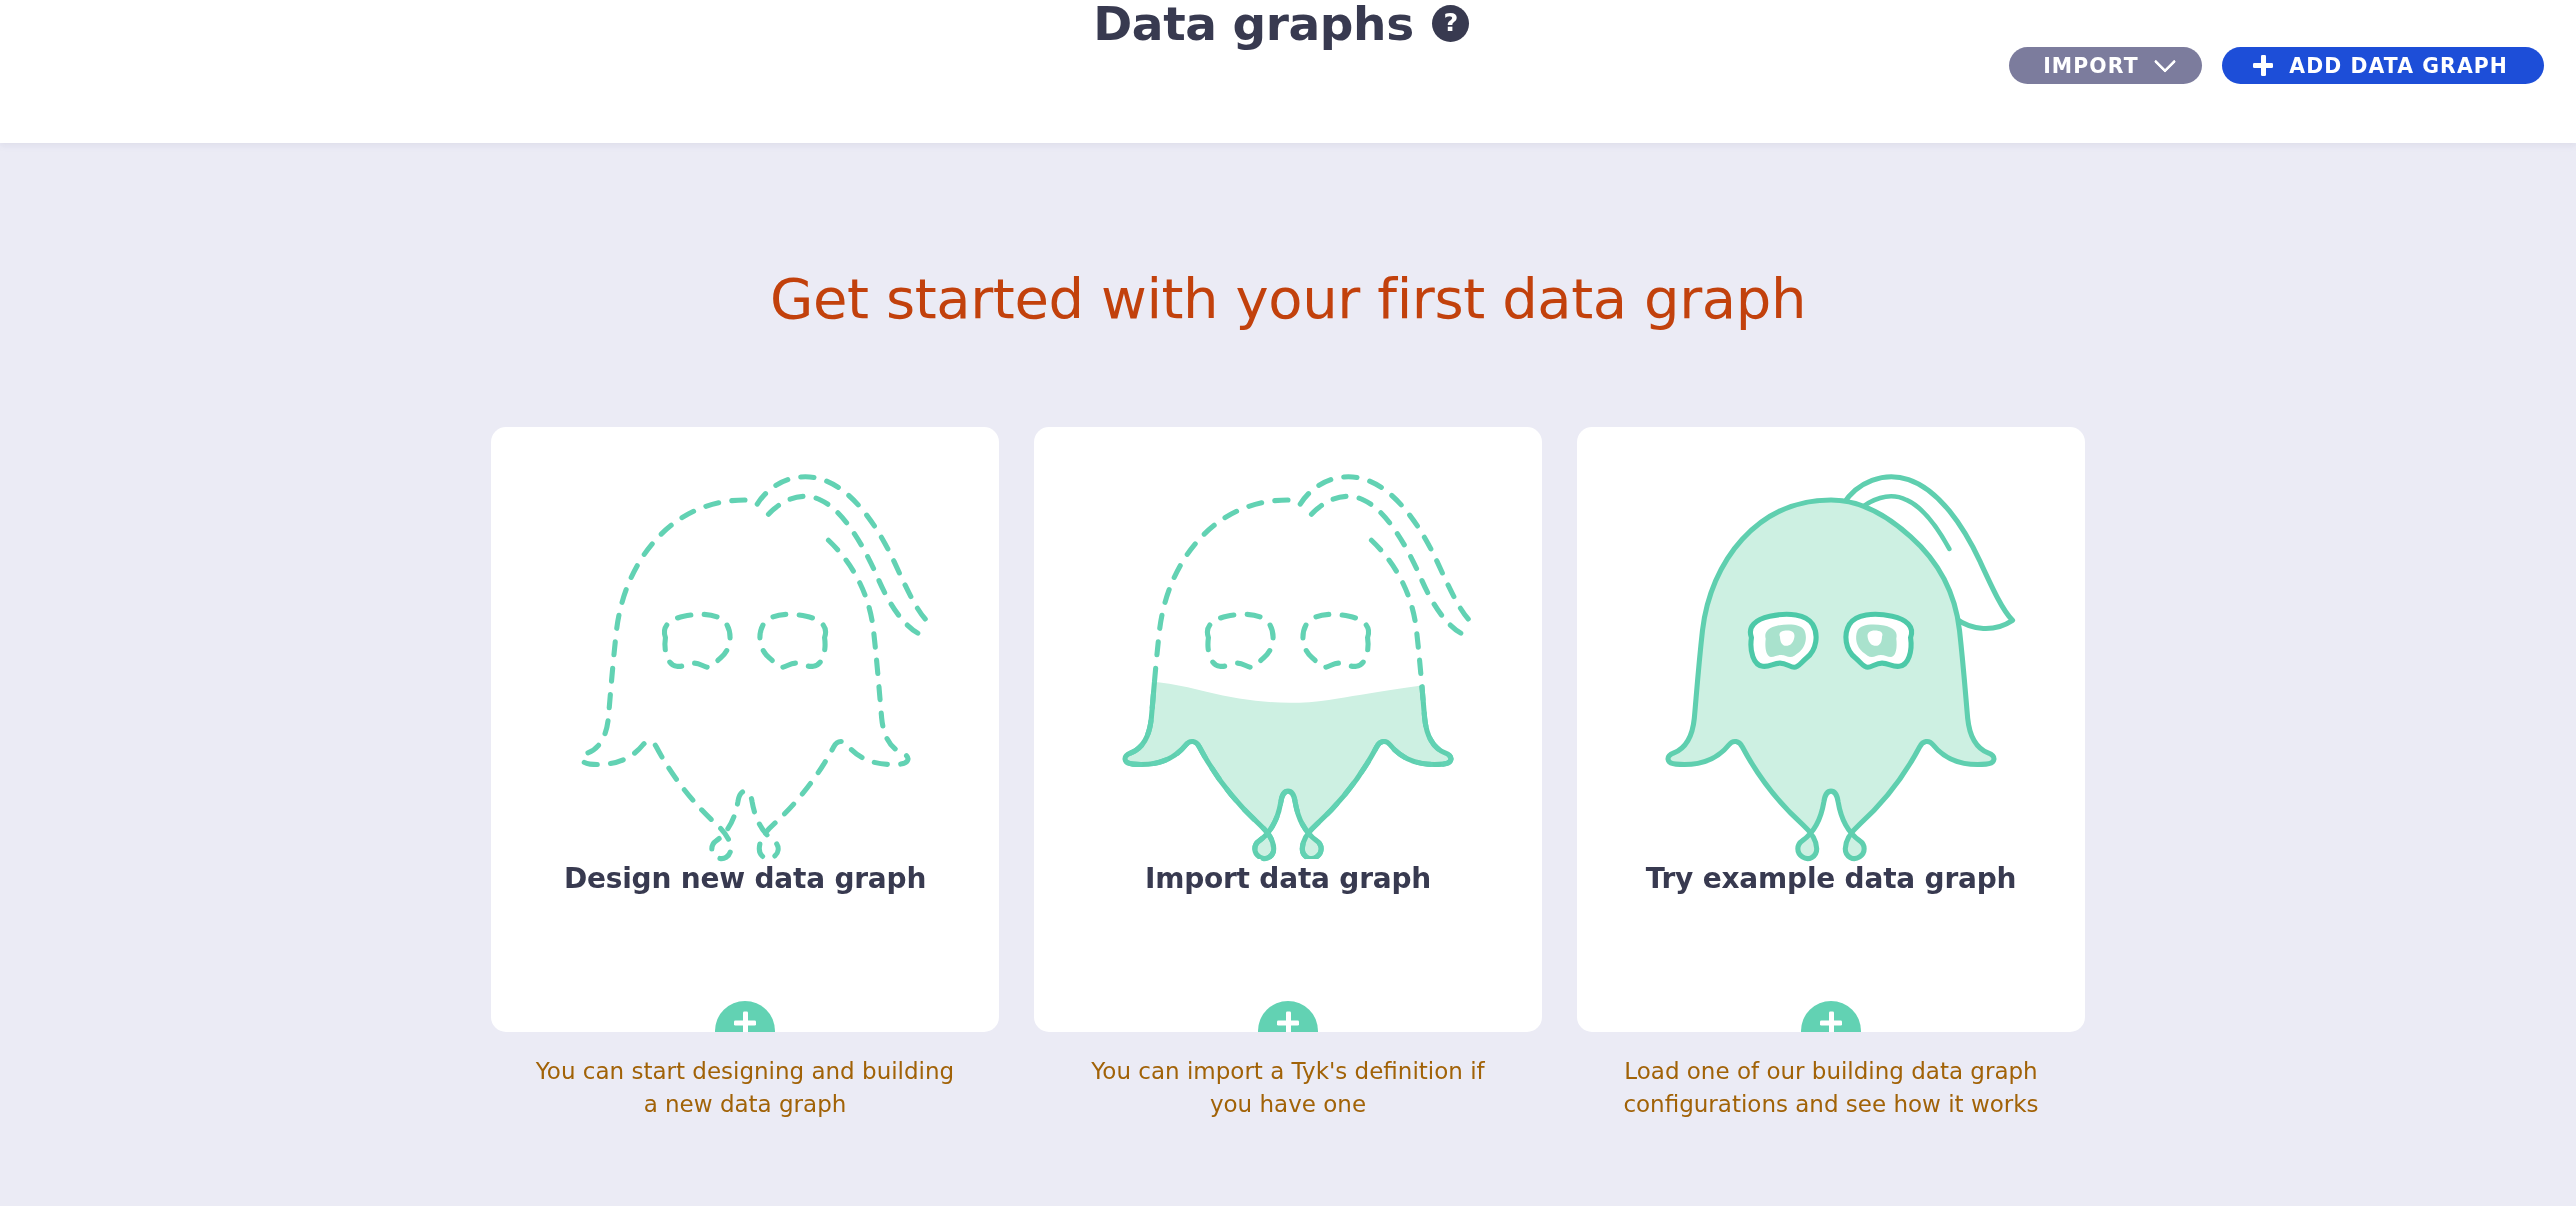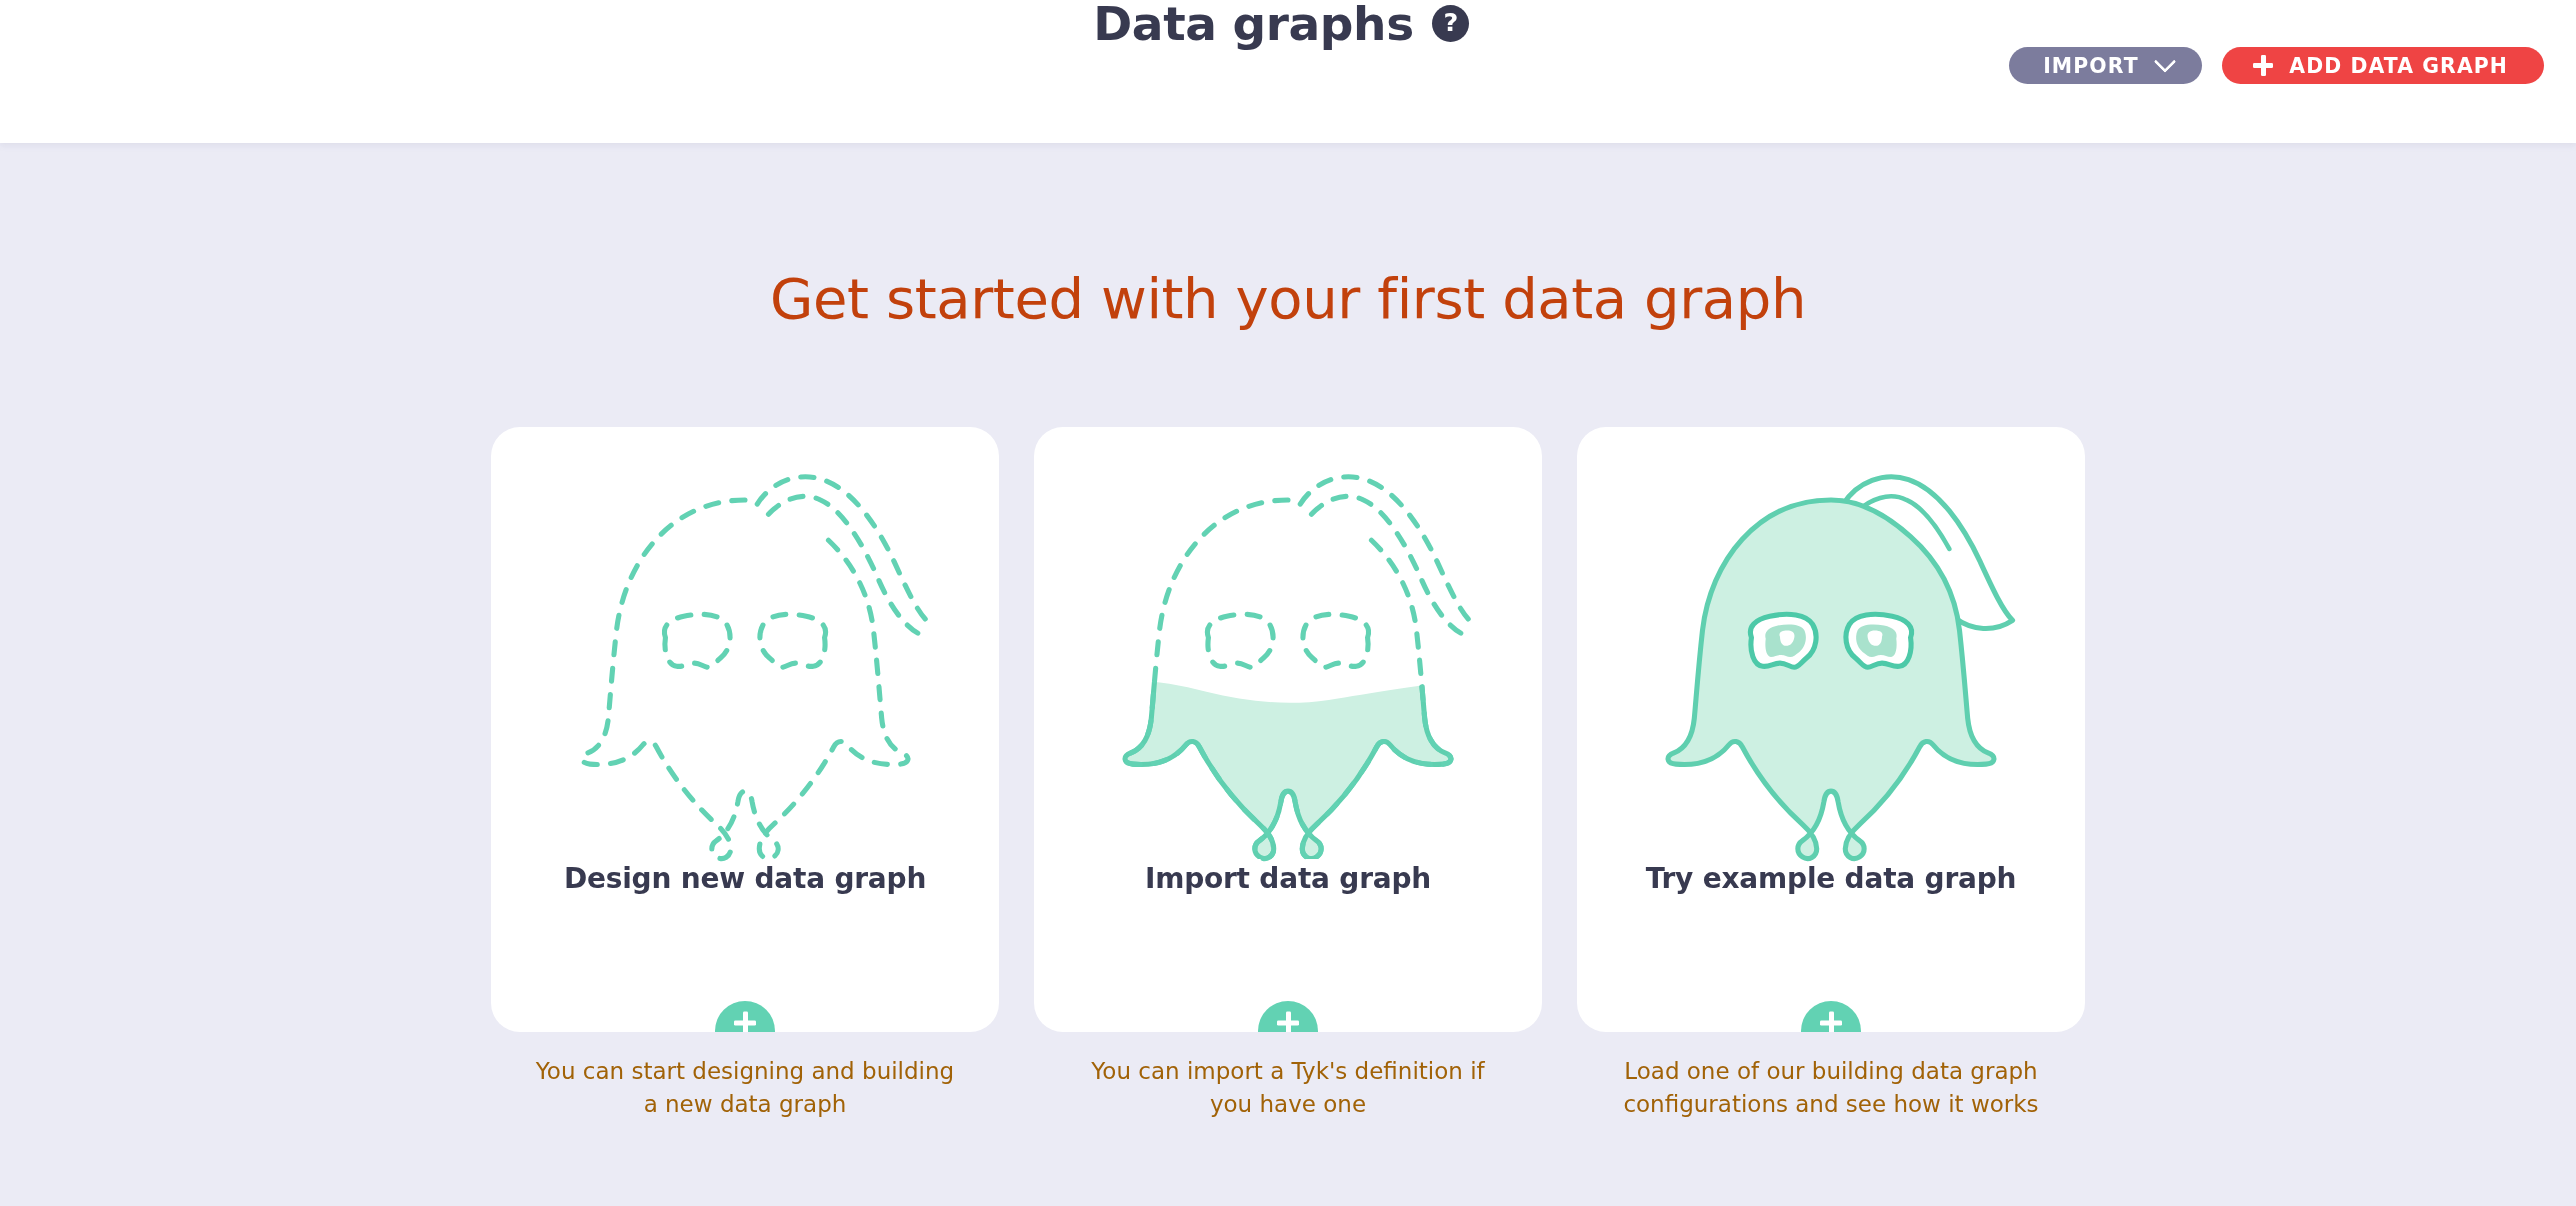--- a/index.html
+++ b/index.html
@@ -96,21 +96,21 @@
     display: inline-block;
     width: 16px;
     height: 16px;
     border-right: 3.4px solid #ffffff;
     border-bottom: 3.4px solid #ffffff;
     transform: translateY(-4.3px) rotate(45deg);
     border-radius: 1.7px;
   }
 
   .btn-add {
-    background: #ef4444;
+    background: #1d4ed8;
     padding: 0 36px 0 31px;
     gap: 16px;
   }
 
   .plus-glyph {
     position: relative;
     width: 20.4px;
     height: 20.4px;
     flex: none;
   }
@@ -153,21 +153,21 @@
     display: flex;
     flex-direction: column;
     align-items: center;
   }
 
   .card {
     position: relative;
     width: 508px;
     height: 605px;
     background: #ffffff;
-    border-radius: 29px;
+    border-radius: 15px;
     overflow: hidden;
     display: flex;
     flex-direction: column;
     align-items: center;
     cursor: pointer;
   }
 
   .mascot-wrap {
     margin-top: 24px;
     width: 442px;

